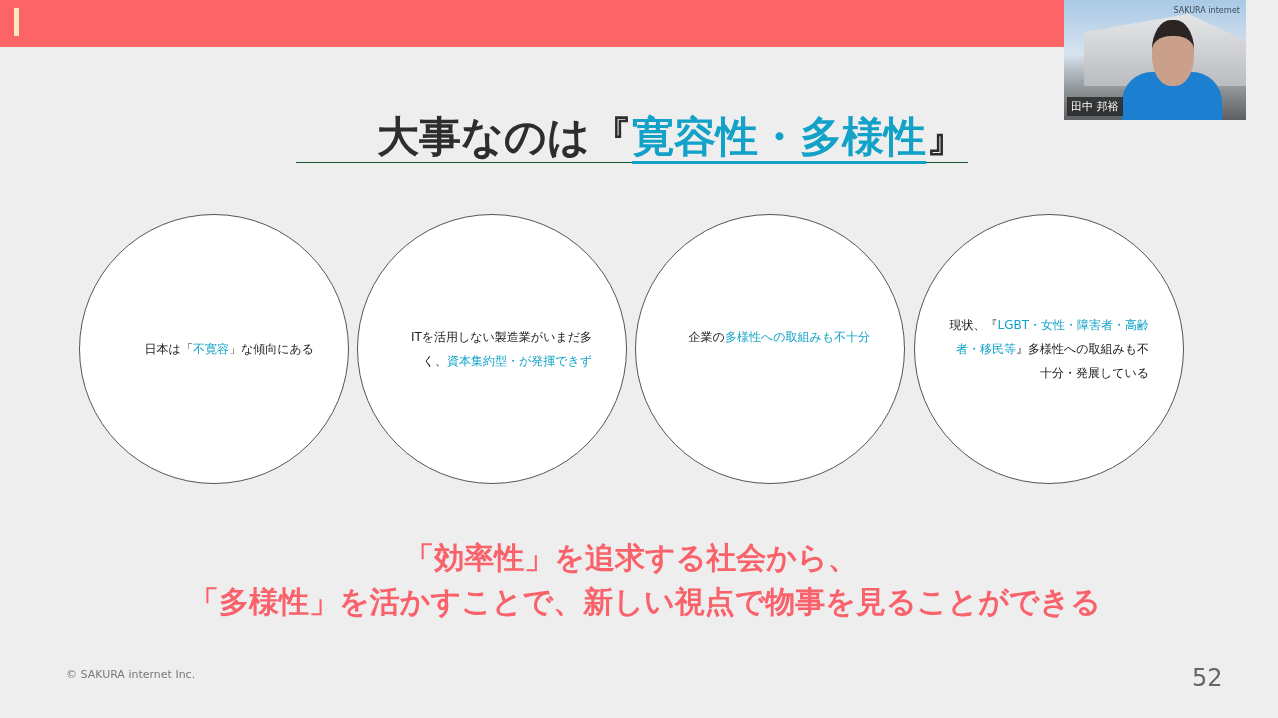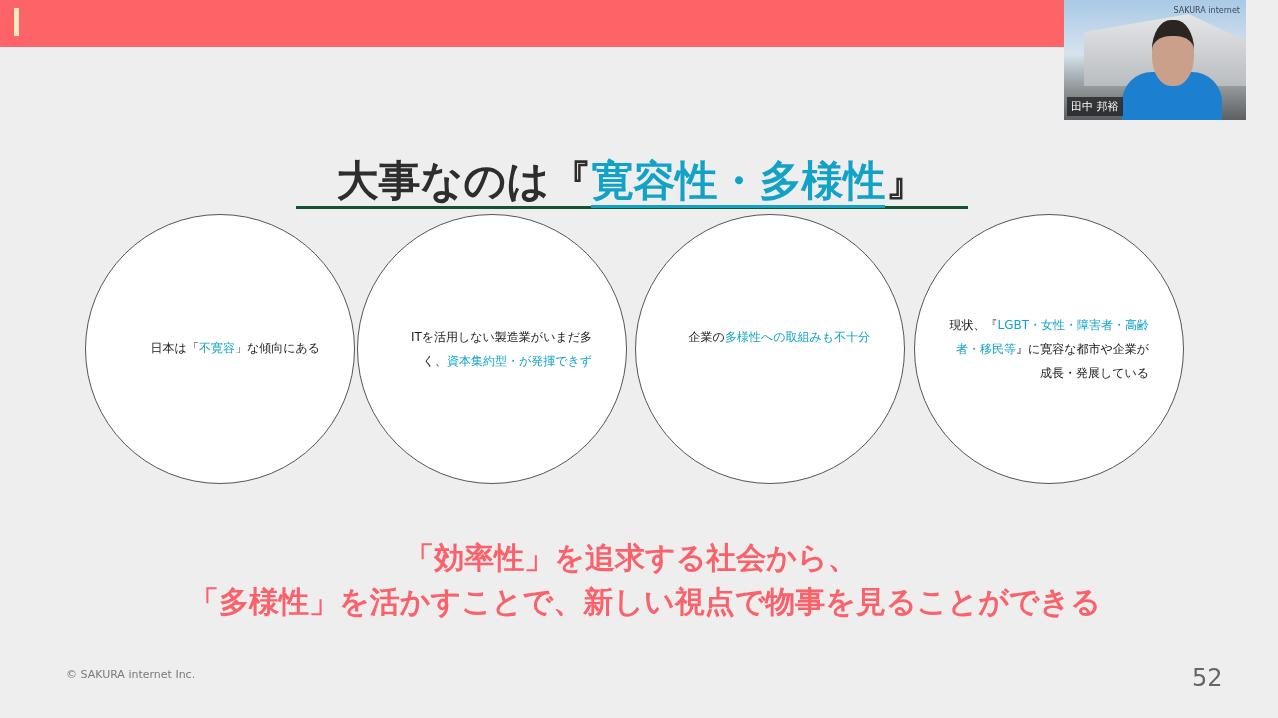--- a/index.html
+++ b/index.html
@@ -37,34 +37,34 @@
     background:#1c7fd0;
   }
   .webcam .logo {
     position:absolute; right:6px; top:6px; font-size:8px; color:#3a4a5a;
   }
   .webcam .nameplate {
     position:absolute; left:3px; top:97px; padding:2px 4px; background:rgba(30,30,30,0.75);
     color:#fff; font-size:11px;
   }
   .slide-title {
-    position:absolute; left:296px; top:112px; width:672px; text-align:center;
+    position:absolute; left:296px; top:112px; width:672px; text-align:right;
     font-size:42px; font-weight:bold; color:#2d2d2d; white-space:nowrap;
-    border-bottom:3px solid #14532d; height:50px; line-height:50px;margin-top:44px;
+    border-bottom:1px solid #14532d; height:50px; line-height:50px;
   }
   .slide-title .hl { color:#12a2c8; border-bottom:3px solid #12a2c8; }
   .circle {
     position:absolute; top:214px; width:270px; height:270px; border-radius:50%;
     background:#ffffff; border:1.5px solid #555; box-sizing:border-box;
     display:flex; align-items:center; justify-content:center; text-align:right;
     font-size:12px; line-height:24px; color:#1a1a1a;
   }
   .circle .inner { width:200px; }
   .blue { color:#12a2c8; }
-  .c1 { left:85px;font-family:Liberation Mono, monospace; } .c2 { left:357px; } .c3 { left:635px; } .c4 { left:914px; }
+  .c1 { left:79px; } .c2 { left:357px; } .c3 { left:635px; } .c4 { left:914px; }
   .conclusion {
     position:absolute; left:0; width:1278px; text-align:center;
     color:#f9626a; font-weight:bold; font-size:30px;
   }
   .l1 { top:538px; left:-8px; }
   .l2 { top:582px; left:6px; }
   .footer {
     position:absolute; left:66px; top:668px; font-size:11px; color:#7a7a7a;
   }
   .pagenum {
@@ -91,20 +91,20 @@
 <div class="circle c1">
     <div class="inner"><span>日本は「</span><span class="blue">不寛容</span><span>」な傾向にある</span></div>
   </div>
 <div class="circle c2">
     <div class="inner"><span>ITを活用しない製造業がいまだ多く、</span><span class="blue">資本集約型・が発揮できず</span></div>
   </div>
 <div class="circle c3">
     <div class="inner"><span>企業の</span><span class="blue">多様性への取組みも不十分</span><br><br></div>
   </div>
 <div class="circle c4">
-    <div class="inner"><span>現状、『</span><span class="blue">LGBT・女性・障害者・高齢者・移民等</span><span>』に寛容な都市や企業が成長・発展している</span></div>
+    <div class="inner"><span>現状、『</span><span class="blue">LGBT・女性・障害者・高齢者・移民等</span><span>』多様性への取組みも不十分・発展している</span></div>
   </div>
 
 <div class="conclusion l1">「効率性」を追求する社会から、</div>
 <div class="conclusion l2">「多様性」を活かすことで、新しい視点で物事を見ることができる</div>
 
 <div class="footer">© SAKURA internet Inc.</div>
 <div class="pagenum">52</div>
 
 </body></html>

